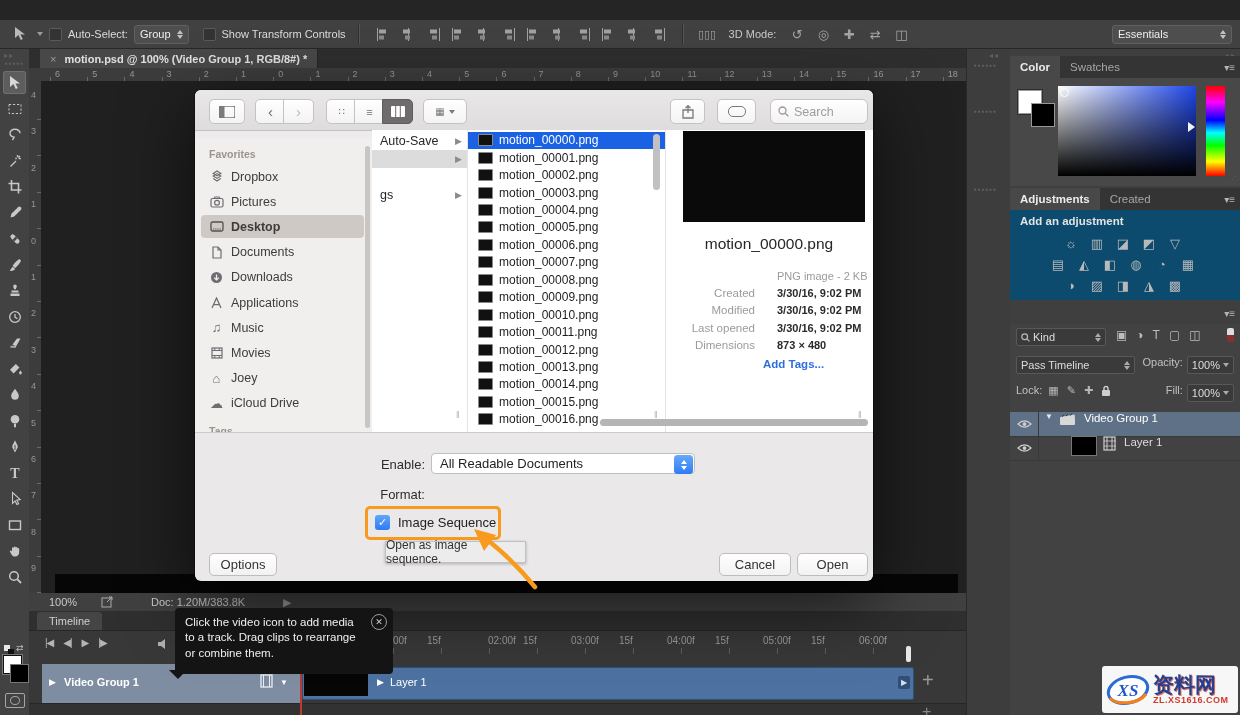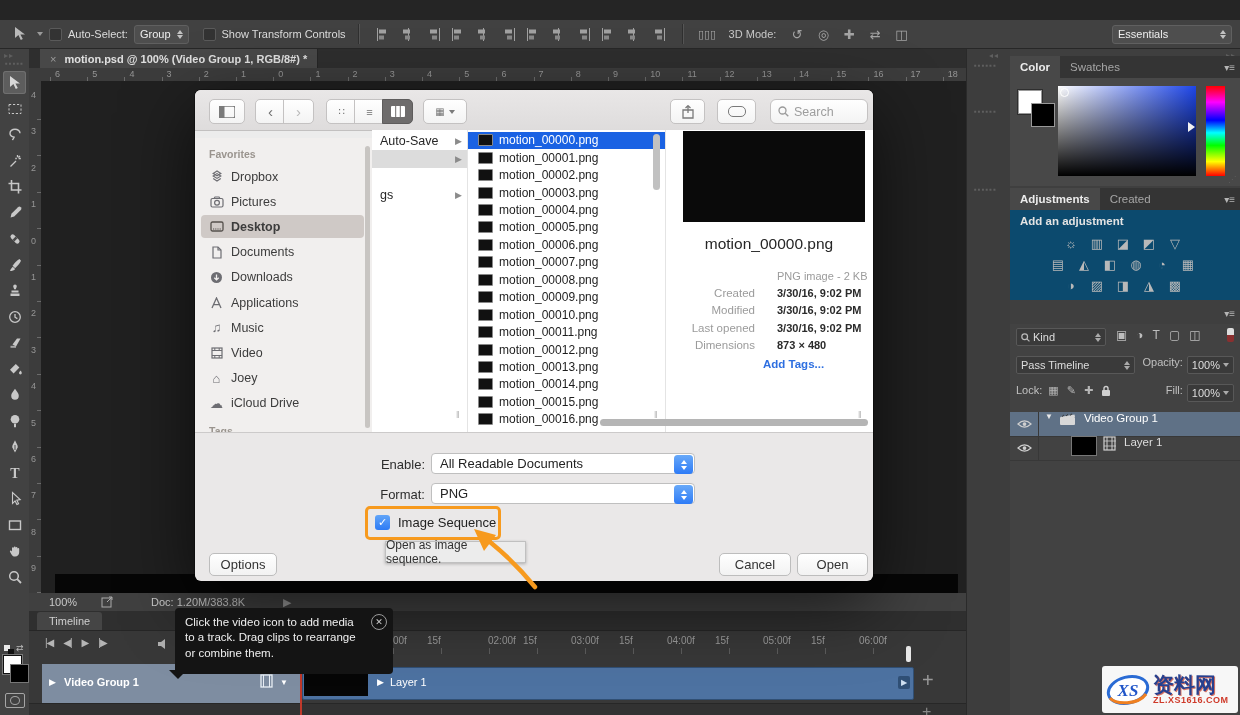--- a/index.html
+++ b/index.html
@@ -632,21 +632,21 @@
             </span>
             <span>Music</span>
           </div>
           <div class="sbitem" style="top: 203.4px;">
             <span style="width:15px;display:flex;justify-content:center">
               <svg width="12" height="12" viewBox="0 0 12 12">
                 <rect x="1" y="1" width="10" height="10" fill="none" stroke="#6d6d72" stroke-width="1.2"></rect>
                 <path d="M1 3.5h10M1 8.5h10M3.8 1v2.5M8.2 1v2.5M3.8 8.5V11M8.2 8.5V11" stroke="#6d6d72"></path>
               </svg>
             </span>
-            <span>Video</span>
+            <span>Movies</span>
           </div>
           <div class="sbitem" style="top: 228.6px;">
             <span style="width:15px;display:flex;justify-content:center">
               <span style="color:#6d6d72;font-size:13px">⌂</span>
             </span>
             <span>Joey</span>
           </div>
           <div class="sbitem" style="top: 253.8px;">
             <span style="width:15px;display:flex;justify-content:center">
               <span style="color:#6d6d72;font-size:13px">☁</span>
@@ -772,27 +772,20 @@
     <div class="formarea">
       <div class="flabel" style="left:135px;top:24px">Enable:</div>
       <div class="macfield" style="left:236px;top:20px;width:264px">
         <span>All Readable Documents</span>
         <span class="bluestep">
             <span class="tri w u"></span>
             <span class="tri w d"></span>
           </span>
       </div>
       <div class="flabel" style="left:135px;top:54px">Format:</div>
-      <div class="macfield" style="left:236px;top:50px;width:264px">
-        <span>PNG</span>
-        <span class="bluestep">
-            <span class="tri w u"></span>
-            <span class="tri w d"></span>
-          </span>
-      </div>
       <div class="bluecheck" style="left:180px;top:82px">✓</div>
       <div class="abs" style="left:203px;top:82px;font-size:13px;color:#222">Image Sequence</div>
       <div class="orangerect" style="left:170px;top:73px;width:130px;height:28px"></div>
       <div class="hinttip" style="left:190px;top:108px;width:139px;height:20px">Open as image sequence.</div>
       <div class="dlgbtn" style="left:14px;top:120px;width:66px">Options</div>
       <div class="dlgbtn" style="left:524px;top:120px;width:70px">Cancel</div>
       <div class="dlgbtn" style="left:602px;top:120px;width:69px">Open</div>
     </div>
   </div>
 

